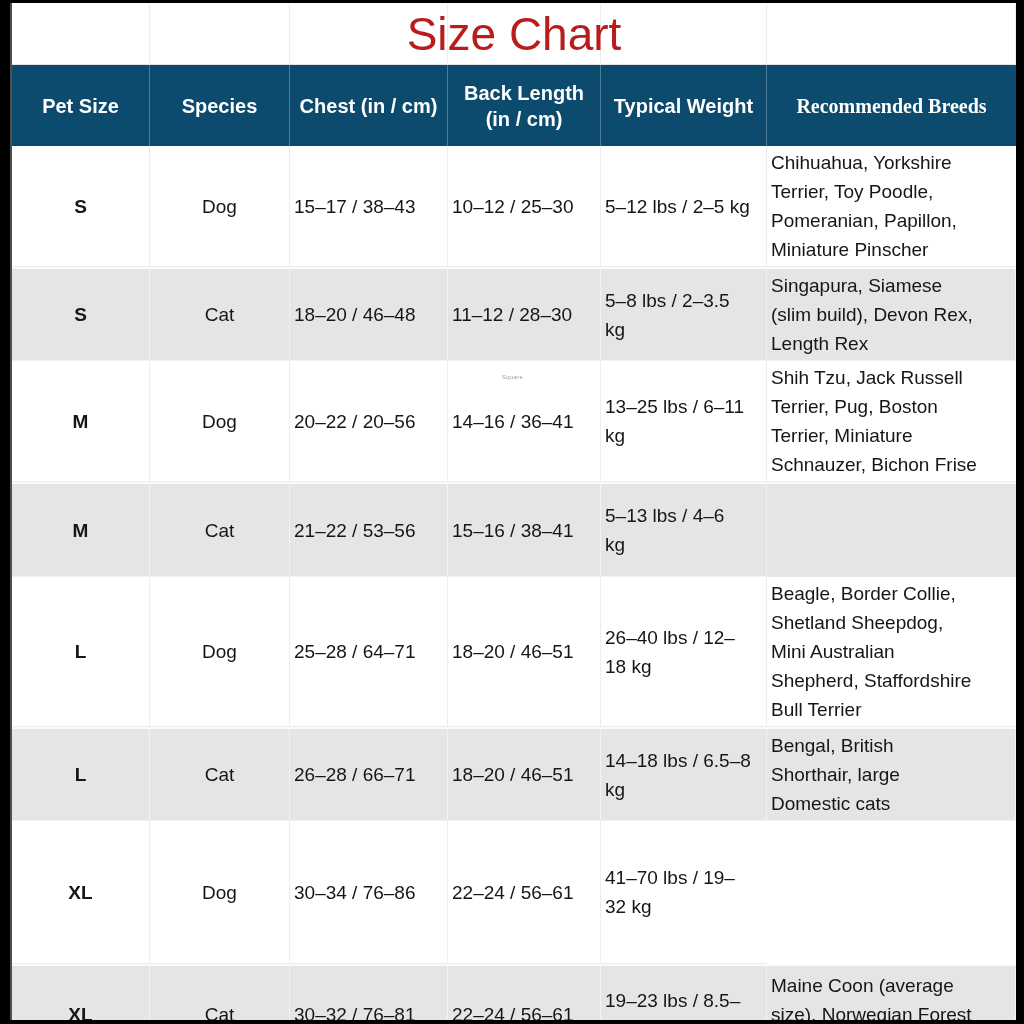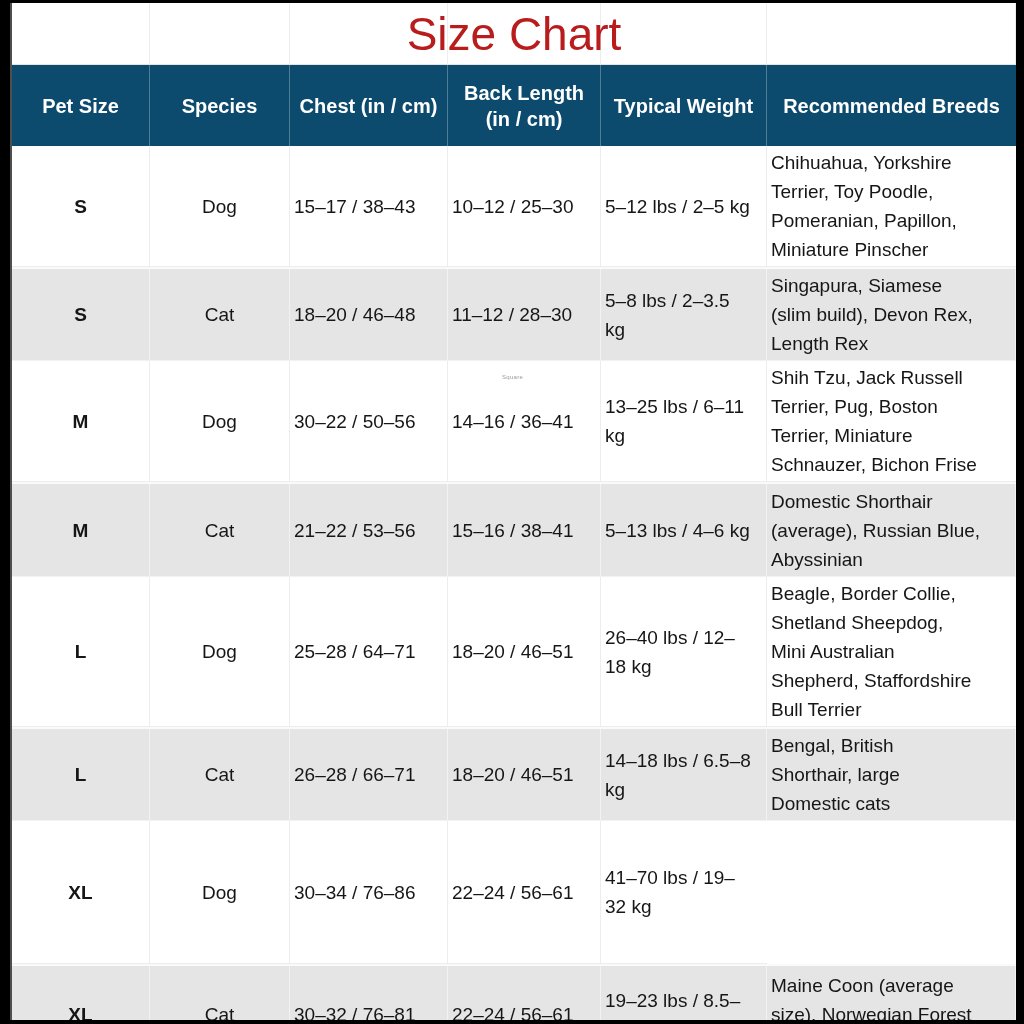--- a/index.html
+++ b/index.html
@@ -17,21 +17,21 @@
   .title-band .tcell:last-child { border-right:none; }
   .page-title { position:absolute; left:0; right:0; top:0; height:62px;
                 display:flex; align-items:center; justify-content:center;
                 font-size:46px; font-weight:500; color:#b91c1c; letter-spacing:0px; }
 
   
   .header { background:#0c4a6e; height:81px; }
   .hcell { display:flex; align-items:center; justify-content:center; text-align:center;
            color:#ffffff; font-weight:bold; font-size:20px; line-height:26px;
            border-right:1px solid rgba(255,255,255,0.28); padding:0 4px; }
-  .hcell:last-child { border-right:none; }
+  .hcell:last-child { border-right:none;font-family:Liberation Serif, serif; }
 
   
   .trow { background:#ffffff; }
   .trow.alt { background:#E5E5E5; border-top:2px solid #fafafa; }
   .trow:nth-of-type(1) { min-height:117px; }
   .trow:nth-of-type(2) { min-height:93px; }
   .trow:nth-of-type(3) { min-height:113px; }
   .trow:nth-of-type(4) { min-height:95px; }
   .trow:nth-of-type(5) { min-height:142px; }
   .trow:nth-of-type(6) { min-height:93px; }
@@ -92,38 +92,35 @@
         <div class="cell">11–12 / 28–30</div>
         <div class="cell">5–8 lbs / 2–3.5
 kg</div>
         <div class="cell">Singapura, Siamese
 (slim build), Devon Rex,
 Length Rex</div>
       </div>
       <div class="trow row">
         <div class="cell center size">M</div>
         <div class="cell center">Dog</div>
-        <div class="cell">30–22 / 50–56</div>
+        <div class="cell">20–22 / 20–56</div>
         <div class="cell">14–16 / 36–41</div>
         <div class="cell">13–25 lbs / 6–11
 kg</div>
         <div class="cell">Shih Tzu, Jack Russell
 Terrier, Pug, Boston
 Terrier, Miniature
 Schnauzer, Bichon Frise</div>
       </div>
       <div class="trow row alt">
         <div class="cell center size">M</div>
         <div class="cell center">Cat</div>
         <div class="cell">21–22 / 53–56</div>
         <div class="cell">15–16 / 38–41</div>
         <div class="cell">5–13 lbs / 4–6 kg</div>
-        <div class="cell">Domestic Shorthair
-(average), Russian Blue,
-Abyssinian</div>
       </div>
       <div class="trow row">
         <div class="cell center size">L</div>
         <div class="cell center">Dog</div>
         <div class="cell">25–28 / 64–71</div>
         <div class="cell">18–20 / 46–51</div>
         <div class="cell">26–40 lbs / 12–
 18 kg</div>
         <div class="cell">Beagle, Border Collie,
 Shetland Sheepdog,

